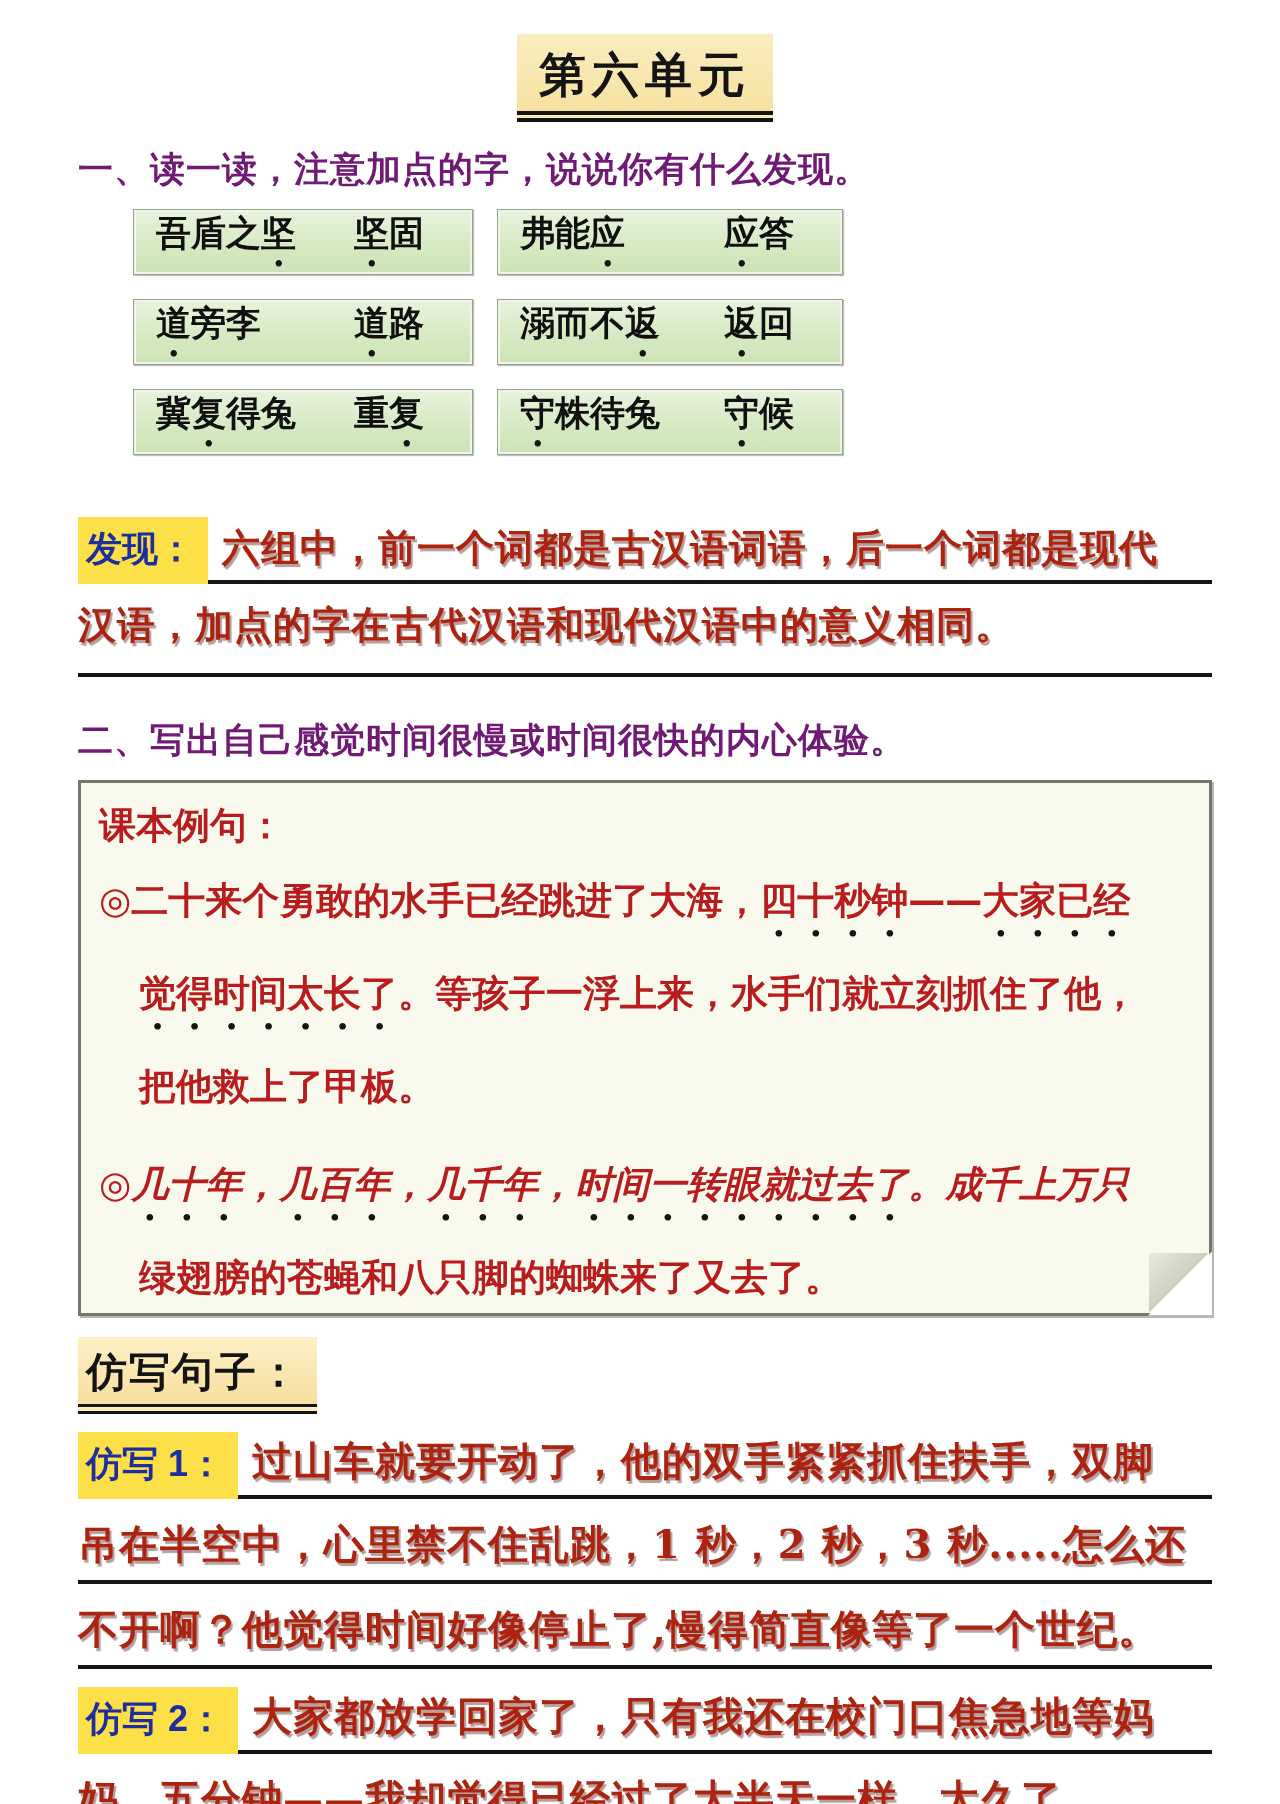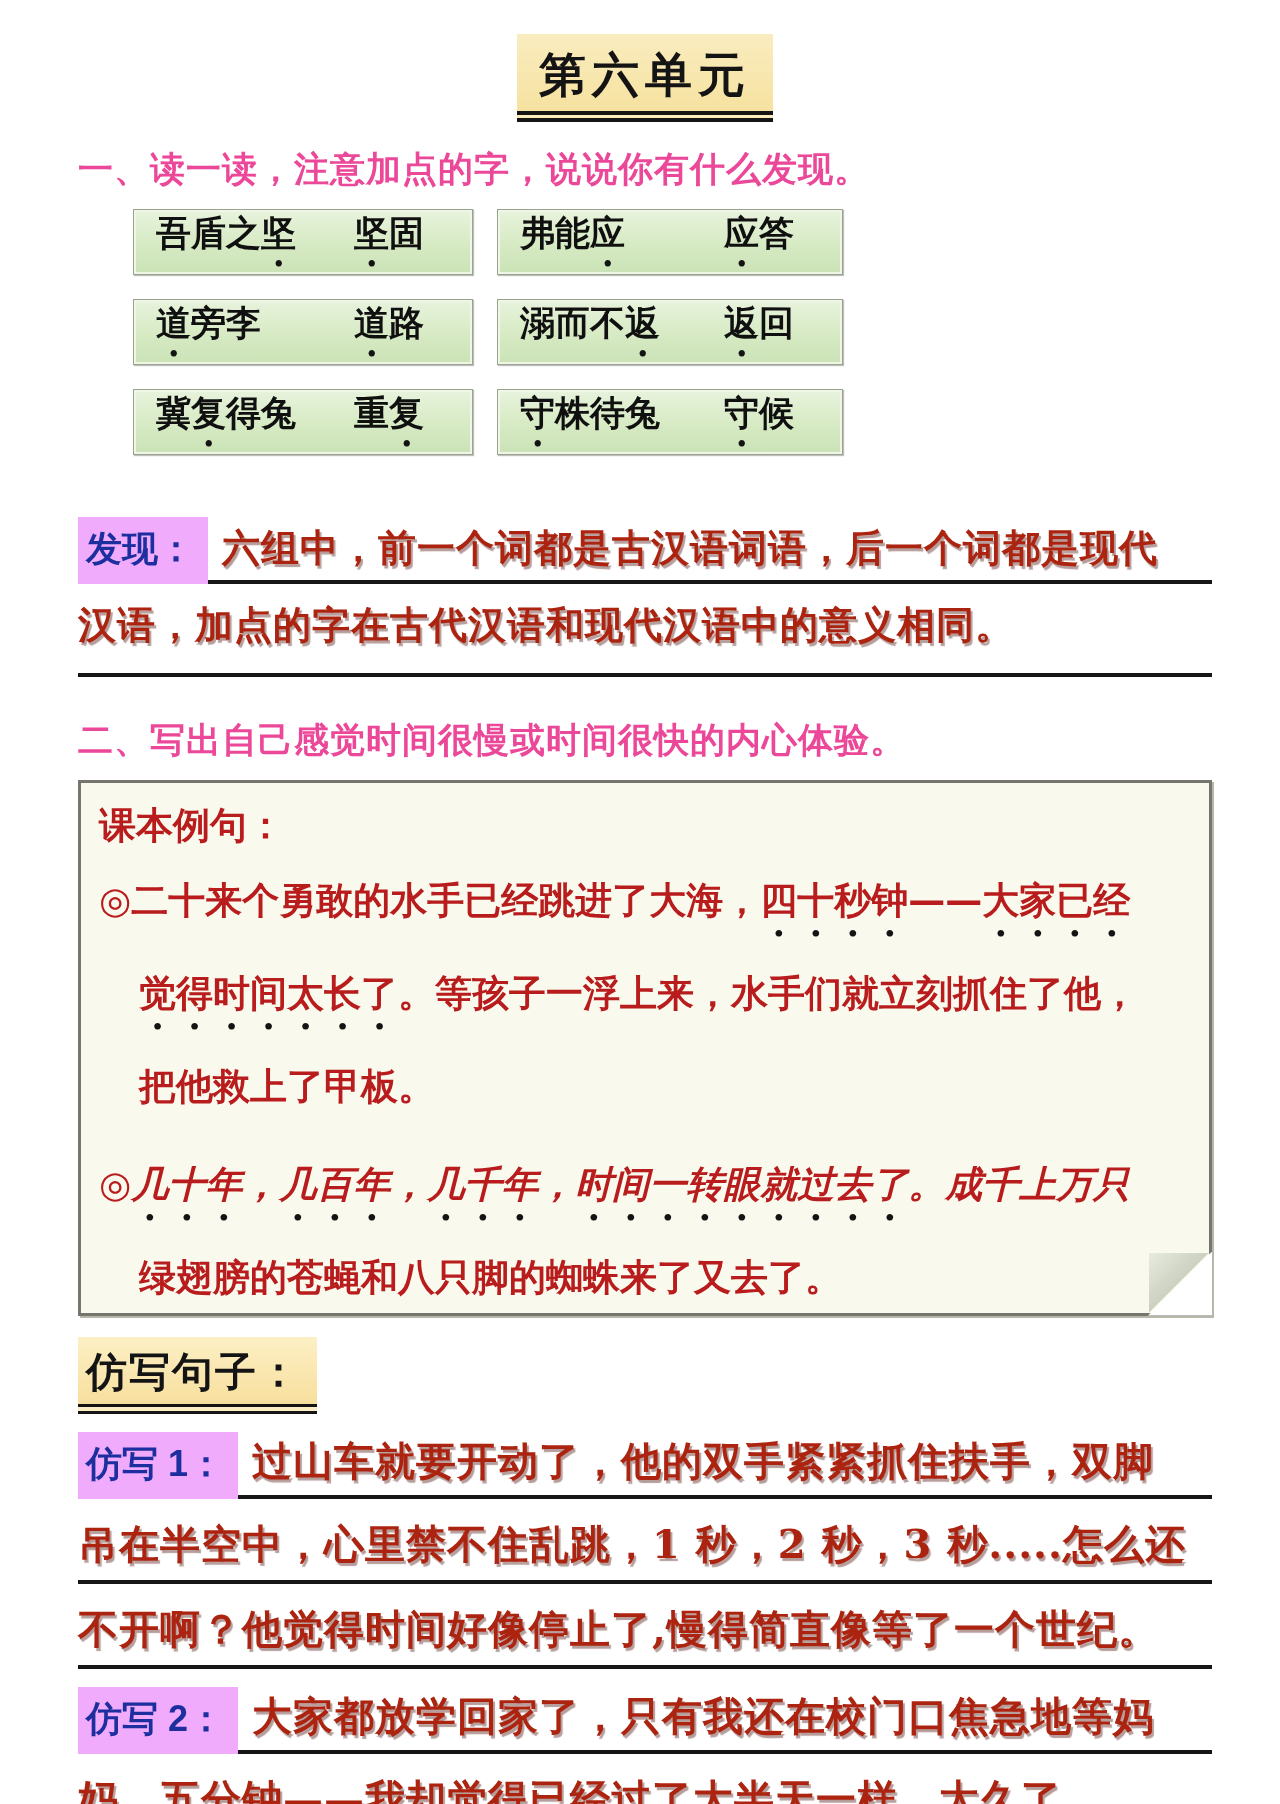--- a/index.html
+++ b/index.html
@@ -18,21 +18,21 @@
     background: linear-gradient(180deg, #f9ecbf 0%, #f6e2a0 100%);
     font-family: "DejaVu Serif", "Liberation Serif", serif;
     font-weight: bold; font-size: 47px; letter-spacing: 6px;
     padding: 10px 22px 4px 22px;
     border-bottom: 11px double #151515;
   }
 
   
   .sec-heading {
     font-family: "Liberation Sans", "DejaVu Sans", sans-serif;
-    font-weight: bold; font-size: 35px; color: #ec4899;
+    font-weight: bold; font-size: 35px; color: #701a75;
     letter-spacing: 1px;
   }
   .sec1-heading { margin-top: 24px; }
   .sec2-heading { margin-top: 40px; }
 
   
   .pair-grid {
     margin: 16px 0 0 55px;
     display: grid;
     grid-template-columns: 340px 346px;
@@ -63,21 +63,21 @@
     color: #ac2310;
     font-weight: bold;
     font-size: 38px;
     letter-spacing: 1px;
     text-shadow: 2px 3px 1px rgba(70, 10, 4, 0.4);
   }
   .ruled { border-bottom: 4px solid #161616; }
 
   
   .blue-label {
-    background: #f0abfc;
+    background: #fde047;
     color: #1d2f9f;
     font-family: "Liberation Sans", "DejaVu Sans", sans-serif;
     font-weight: bold; font-size: 36px;
     padding: 8px 14px 10px 8px;
     white-space: nowrap;
     align-self: flex-start;
   }
 
   
   .discovery { margin-top: 62px; }

